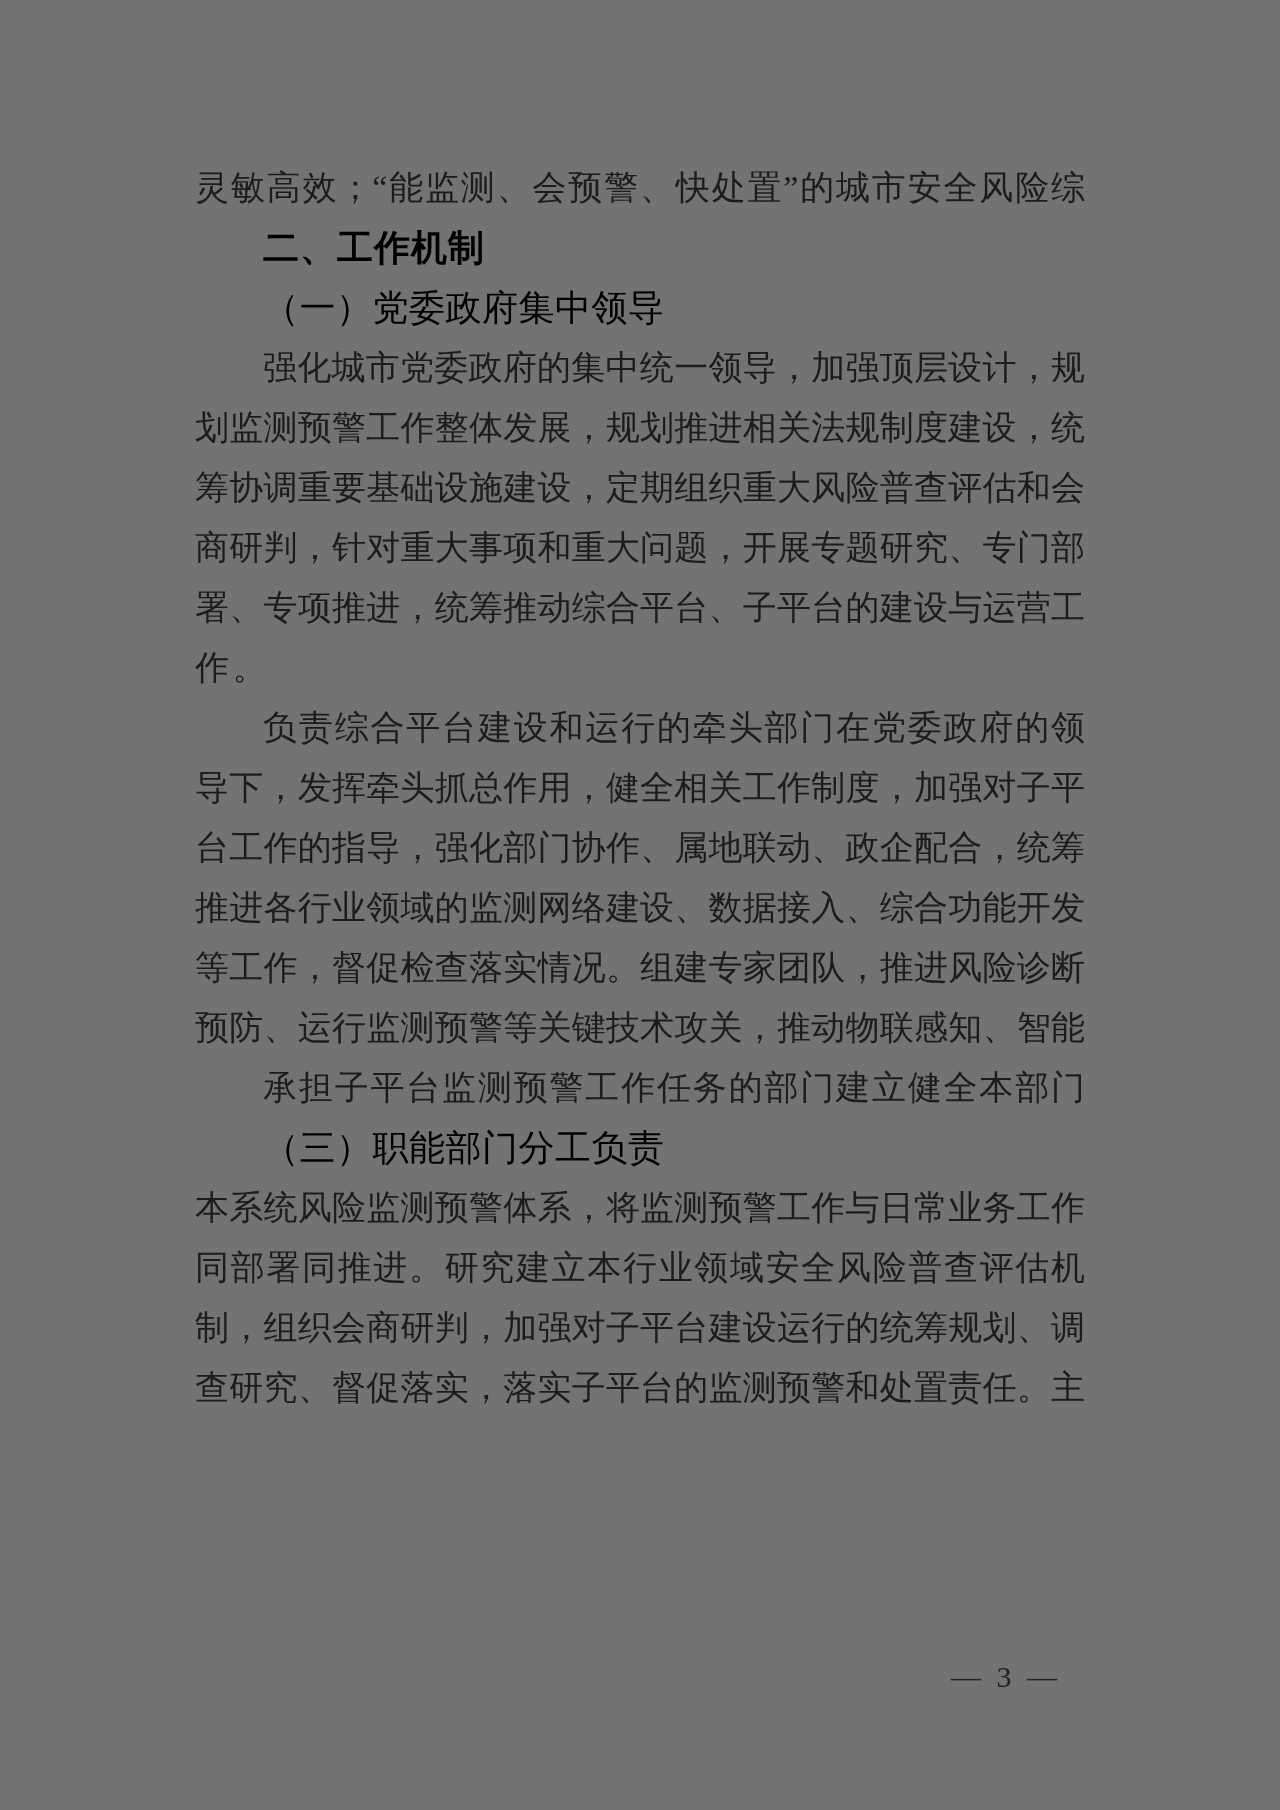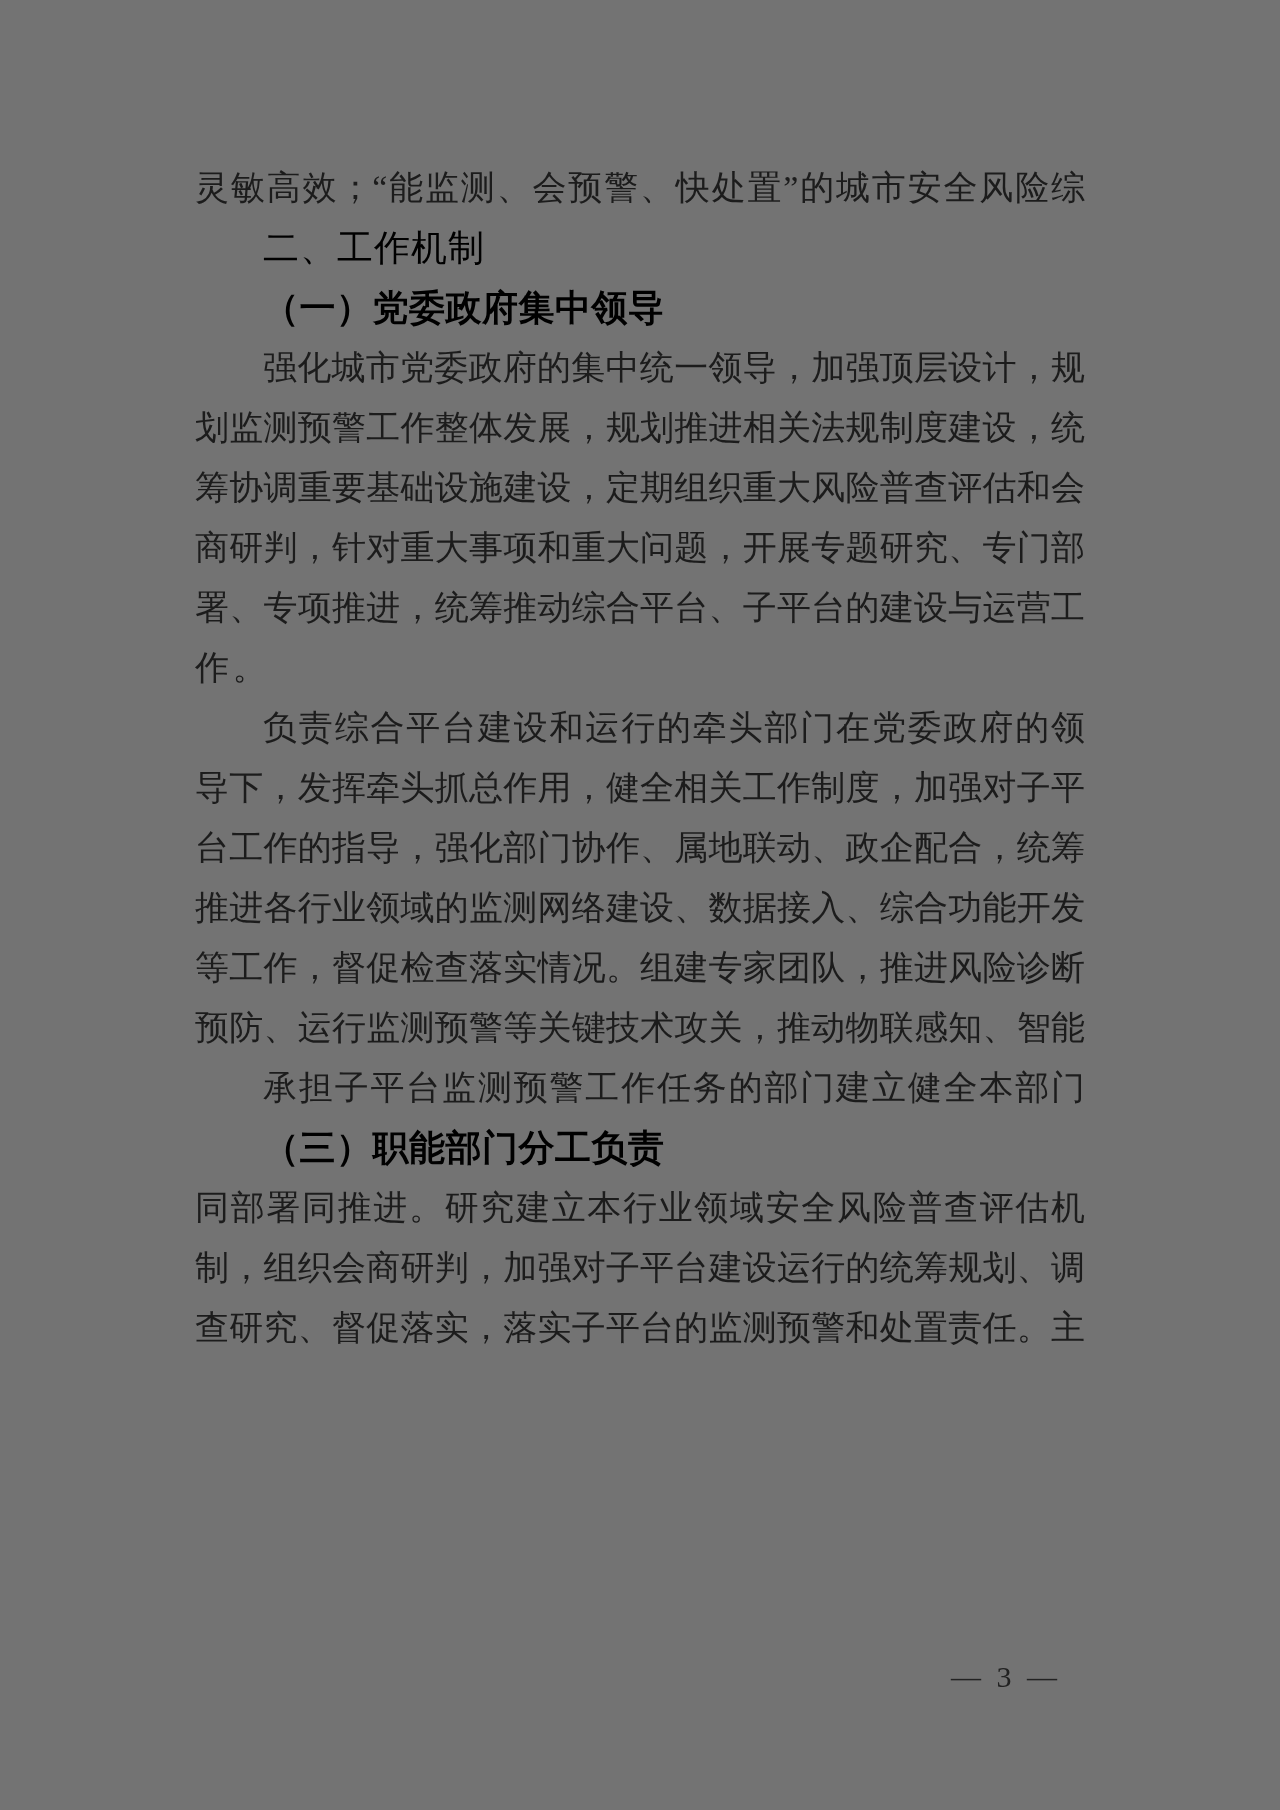--- a/index.html
+++ b/index.html
@@ -42,29 +42,29 @@
   }
   
   .line.para-end {
     text-align: left;
     letter-spacing: 3.5px;
   }
   
   .line.heading-section {
     padding-left: 68px;
     font-family: "Liberation Sans", "DejaVu Sans", sans-serif;
-    font-weight: 400;
+    font-weight: 700;
     font-size: 36px;
     color: #000000;
     letter-spacing: 1px;
   }
   
   .line.heading-sub {
     padding-left: 68px;
-    font-weight: 700;
+    font-weight: 400;
     font-size: 36px;
     color: #000000;
     letter-spacing: 0.5px;
   }
   .footer {
     position: absolute;
     top: 1655px;
     right: 222px;
     height: 44px;
     line-height: 44px;
@@ -92,20 +92,21 @@
       <div class="line cont-justify">署、专项推进，统筹推动综合平台、子平台的建设与运营工</div>
       <div class="line para-end">作。</div>
       <div class="line first-justify">负责综合平台建设和运行的牵头部门在党委政府的领</div>
       <div class="line cont-justify">导下，发挥牵头抓总作用，健全相关工作制度，加强对子平</div>
       <div class="line cont-justify">台工作的指导，强化部门协作、属地联动、政企配合，统筹</div>
       <div class="line cont-justify">推进各行业领域的监测网络建设、数据接入、综合功能开发</div>
       <div class="line cont-justify">等工作，督促检查落实情况。组建专家团队，推进风险诊断</div>
       <div class="line cont-justify">预防、运行监测预警等关键技术攻关，推动物联感知、智能</div>
       <div class="line first-justify">承担子平台监测预警工作任务的部门建立健全本部门</div>
       <div class="line heading-sub">（三）职能部门分工负责</div>
+      <div class="line cont-justify">本系统风险监测预警体系，将监测预警工作与日常业务工作</div>
       <div class="line cont-justify">同部署同推进。研究建立本行业领域安全风险普查评估机</div>
       <div class="line cont-justify">制，组织会商研判，加强对子平台建设运行的统筹规划、调</div>
       <div class="line cont-justify">查研究、督促落实，落实子平台的监测预警和处置责任。主</div>
     </div>
   <div class="footer">
     <span class="page-num">— 3 —</span>
   </div>
 </div>
 
 </body></html>

